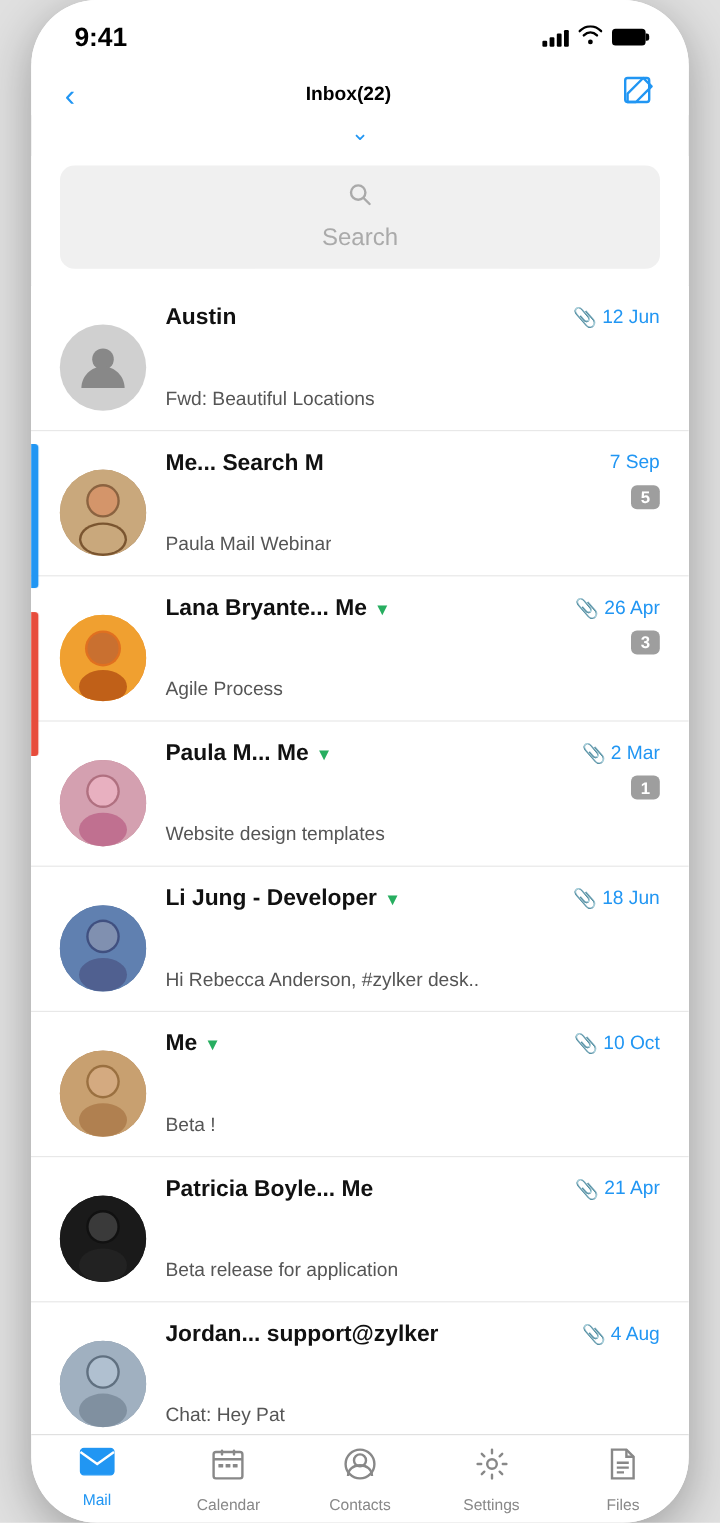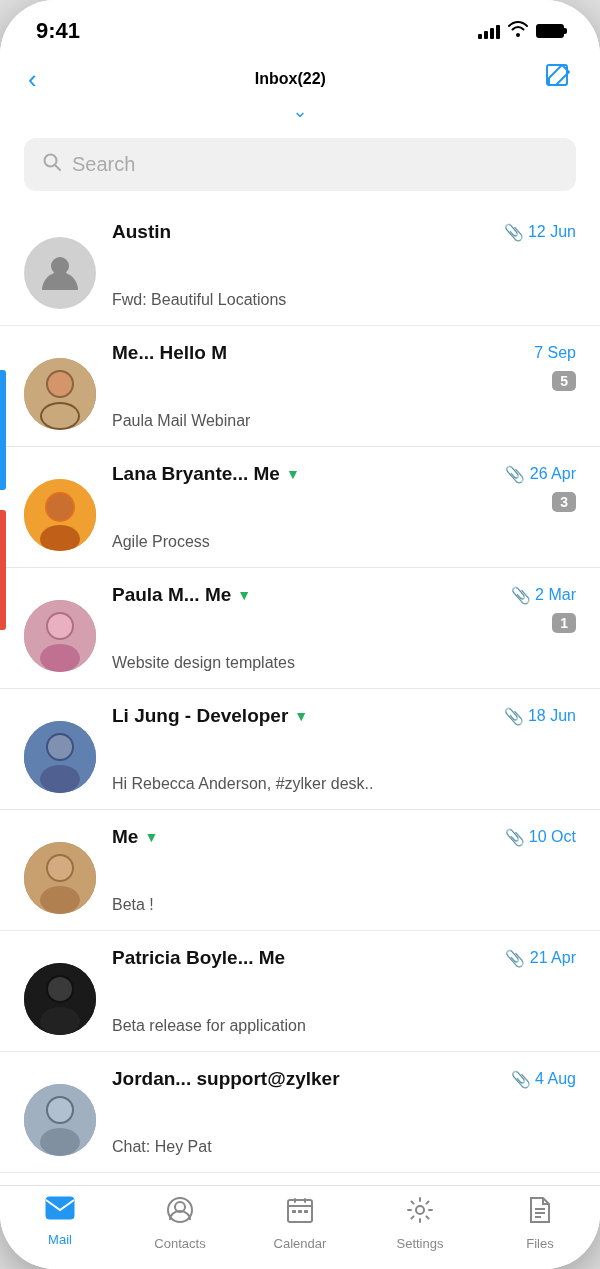--- a/index.html
+++ b/index.html
@@ -6,21 +6,21 @@
     * { box-sizing: border-box; margin: 0; padding: 0; }
     body {
       background: #e0e0e0;
       display: flex;
       justify-content: center;
       align-items: center;
       min-height: 100vh;
       font-family: -apple-system, BlinkMacSystemFont, 'Helvetica Neue', sans-serif;
     }
     .phone {
-      width: 600px;
+      width: 548px;
       height: 1269px;
       background: #fff;
       border-radius: 55px;
       overflow: hidden;
       position: relative;
       box-shadow: 0 10px 40px rgba(0,0,0,0.3);
       display: flex;
       flex-direction: column;
     }
     
@@ -137,20 +137,21 @@
       padding: 8px 24px 14px;
       background: #fff;
     }
     .search-bar {
       display: flex;
       align-items: center;
       background: #f0f0f0;
       border-radius: 12px;
       padding: 14px 18px;
       gap: 10px;
+      flex-direction: column;
     }
     .search-icon-svg {
       color: #999;
       font-size: 18px;
     }
     .search-placeholder {
       color: #aaa;
       font-size: 20px;
     }
 
@@ -244,21 +245,21 @@
       display: flex;
       justify-content: space-between;
       align-items: flex-start;
     }
 
     
     .bottom-nav {
       display: flex;
       background: #fff;
       border-top: 1px solid #e0e0e0;
-      padding: 10px 0 18px;
+      padding: 10px 0 8px;
     }
     .nav-item {
       flex: 1;
       display: flex;
       flex-direction: column;
       align-items: center;
       gap: 5px;
       cursor: pointer;
     }
     .nav-icon {
@@ -363,21 +364,21 @@
         <svg viewBox="0 0 72 72" width="72" height="72">
           <rect width="72" height="72" fill="#c9a87c"></rect>
           <circle cx="36" cy="26" r="14" fill="#8b6340"></circle>
           <ellipse cx="36" cy="58" rx="20" ry="14" fill="#7a5530"></ellipse>
           <circle cx="36" cy="26" r="12" fill="#d4956a"></circle>
           <ellipse cx="36" cy="58" rx="18" ry="12" fill="#c9a87c"></ellipse>
         </svg>
       </div>
       <div class="email-content">
         <div class="email-row1">
-          <span class="email-sender">Me... Hello M</span>
+          <span class="email-sender">Me... Search M</span>
           <span class="email-date">7 Sep</span>
         </div>
         <div class="email-row2">
           <span class="email-subject">Paula Mail Webinar</span>
           <span class="count-badge">5</span>
         </div>
       </div>
     </div>
 
     <div class="email-item">
@@ -524,48 +525,48 @@
 
   <div class="bottom-nav">
     <div class="nav-item active">
       <span class="nav-icon">
         <svg width="30" height="24" viewBox="0 0 30 24" fill="none">
           <rect x="1" y="1" width="28" height="22" rx="3" fill="#2196F3" stroke="#2196F3" stroke-width="1"></rect>
           <path d="M1 4 L15 14 L29 4" stroke="#fff" stroke-width="2" fill="none"></path>
         </svg>
       </span>
       <span class="nav-label" style="color:#2196F3;">Mail</span>
-    </div>
-    <div class="nav-item">
-      <span class="nav-icon">
-        <svg width="28" height="28" viewBox="0 0 28 28" fill="none">
-          <circle cx="14" cy="14" r="12" stroke="#888" stroke-width="2" fill="none"></circle>
-          <circle cx="14" cy="11" r="5" stroke="#888" stroke-width="2" fill="none"></circle>
-          <path d="M4 24c0-5.5 4.5-9 10-9s10 3.5 10 9" stroke="#888" stroke-width="2" fill="none"></path>
-        </svg>
-      </span>
-      <span class="nav-label">Contacts</span>
     </div>
     <div class="nav-item">
       <span class="nav-icon">
         <svg width="28" height="28" viewBox="0 0 28 28" fill="none">
           <rect x="2" y="4" width="24" height="22" rx="2" stroke="#888" stroke-width="2" fill="none"></rect>
           <path d="M2 10 H26" stroke="#888" stroke-width="2"></path>
           <rect x="8" y="2" width="2" height="5" rx="1" fill="#888"></rect>
           <rect x="18" y="2" width="2" height="5" rx="1" fill="#888"></rect>
           <rect x="6" y="14" width="4" height="3" rx="0.5" fill="#888"></rect>
           <rect x="12" y="14" width="4" height="3" rx="0.5" fill="#888"></rect>
           <rect x="18" y="14" width="4" height="3" rx="0.5" fill="#888"></rect>
         </svg>
       </span>
       <span class="nav-label">Calendar</span>
     </div>
     <div class="nav-item">
       <span class="nav-icon">
         <svg width="28" height="28" viewBox="0 0 28 28" fill="none">
+          <circle cx="14" cy="14" r="12" stroke="#888" stroke-width="2" fill="none"></circle>
+          <circle cx="14" cy="11" r="5" stroke="#888" stroke-width="2" fill="none"></circle>
+          <path d="M4 24c0-5.5 4.5-9 10-9s10 3.5 10 9" stroke="#888" stroke-width="2" fill="none"></path>
+        </svg>
+      </span>
+      <span class="nav-label">Contacts</span>
+    </div>
+    <div class="nav-item">
+      <span class="nav-icon">
+        <svg width="28" height="28" viewBox="0 0 28 28" fill="none">
           <circle cx="14" cy="14" r="4" stroke="#888" stroke-width="2" fill="none"></circle>
           <path d="M14 2 L14 5 M14 23 L14 26 M2 14 L5 14 M23 14 L26 14 M5.5 5.5 L7.6 7.6 M20.4 20.4 L22.5 22.5 M22.5 5.5 L20.4 7.6 M7.6 20.4 L5.5 22.5" stroke="#888" stroke-width="2" stroke-linecap="round"></path>
         </svg>
       </span>
       <span class="nav-label">Settings</span>
     </div>
     <div class="nav-item">
       <span class="nav-icon">
         <svg width="24" height="28" viewBox="0 0 24 28" fill="none">
           <path d="M3 2 H15 L21 8 V26 H3 Z" stroke="#888" stroke-width="2" fill="none"></path>

